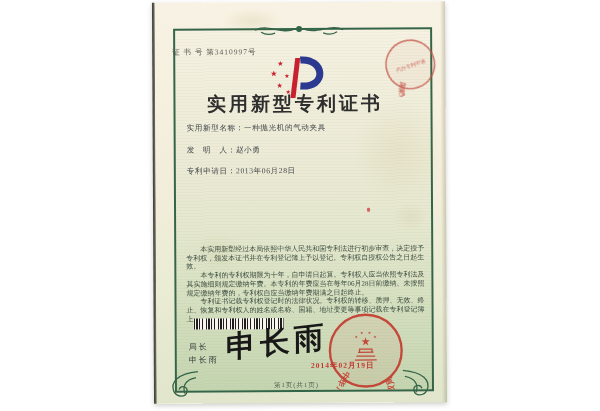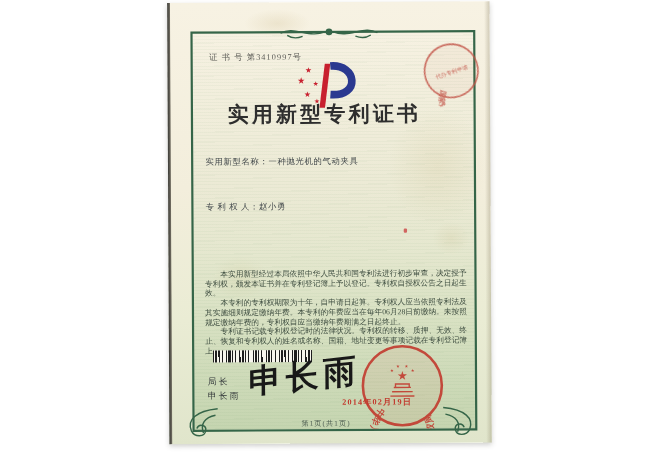--- a/index.html
+++ b/index.html
@@ -26,34 +26,34 @@
     border:2px solid #356548;box-sizing:border-box;
     background:
       repeating-linear-gradient(0deg,rgba(100,150,100,.05) 0 1px,rgba(0,0,0,0) 1px 3px),
       linear-gradient(180deg,rgba(186,205,164,0) 0%,rgba(186,205,164,.18) 55%,rgba(163,192,142,.45) 100%);
   }
   .orn{position:absolute;pointer-events:none;}
   .orn-top{left:50%;top:19px;transform:translateX(-50%);}
   .orn-bl{left:14px;bottom:4px;}
   .orn-br{right:14px;bottom:4px;transform:scaleX(-1);}
   .cert-no{
-    position:absolute;left:38px;top:45px;font-size:7.5px;color:#5a5a55;letter-spacing:1px;
+    position:absolute;left:20px;top:45px;font-size:7.5px;color:#5a5a55;letter-spacing:1px;
   }
   .agency-stamp{
     position:absolute;left:230px;top:35px;width:56px;height:56px;
     transform:rotate(-18deg);opacity:.85;filter:blur(.2px);
   }
   .logo{position:absolute;left:110px;top:48px;width:72px;height:56px;}
   .title{
     position:absolute;left:0;right:8px;top:89px;text-align:center;
     font-size:19px;font-weight:bold;color:#2e2e2e;letter-spacing:3px;
   }
   .fields{position:absolute;left:34px;top:121px;right:18px;}
   .field-line{
-    height:21.5px;font-size:7.6px;color:#41474a;letter-spacing:.6px;white-space:nowrap;margin-top:19px;
+    height:21.5px;font-size:7.6px;color:#41474a;letter-spacing:.6px;white-space:nowrap;
   }
   .paragraphs{
     position:absolute;left:33px;right:22px;top:243px;
     font-size:7px;line-height:8.7px;color:#3f4e41;text-align:justify;
   }
   .paragraphs p{margin:0;text-indent:2em;}
   .barcode{
     position:absolute;left:40px;top:316px;width:90px;height:11px;background-color:#f8f6ee;
     background-image:repeating-linear-gradient(90deg,
       #1d1d1d 0 1px,rgba(0,0,0,0) 1px 2px,
@@ -140,21 +140,24 @@
     <text x="23" y="44" font-size="6" fill="#c8202f">★</text>
   </svg>
 
   <div class="title">实用新型专利证书</div>
 
   <div class="fields">
     <div class="field-line">
       <span>实用新型名称：</span><span>一种抛光机的气动夹具</span>
     </div>
     <div class="field-line">
-      <span>专 利 权 人：</span><span>赵小勇</span>
+      <span>发　明　人：</span><span>赵小勇</span>
+    </div>
+    <div class="field-line">
+      <span>专利申请日：</span><span>2013年06月28日</span>
     </div>
   </div>
 
   <div class="paragraphs">
     <p>本实用新型经过本局依照中华人民共和国专利法进行初步审查，决定授予专利权，颁发本证书并在专利登记簿上予以登记。专利权自授权公告之日起生效。</p>
     <p>本专利的专利权期限为十年，自申请日起算。专利权人应当依照专利法及其实施细则规定缴纳年费。本专利的年费应当在每年06月28日前缴纳。未按照规定缴纳年费的，专利权自应当缴纳年费期满之日起终止。</p>
     <p>专利证书记载专利权登记时的法律状况。专利权的转移、质押、无效、终止、恢复和专利权人的姓名或名称、国籍、地址变更等事项记载在专利登记簿上。</p>
   </div>
 
   <div class="barcode"></div>

